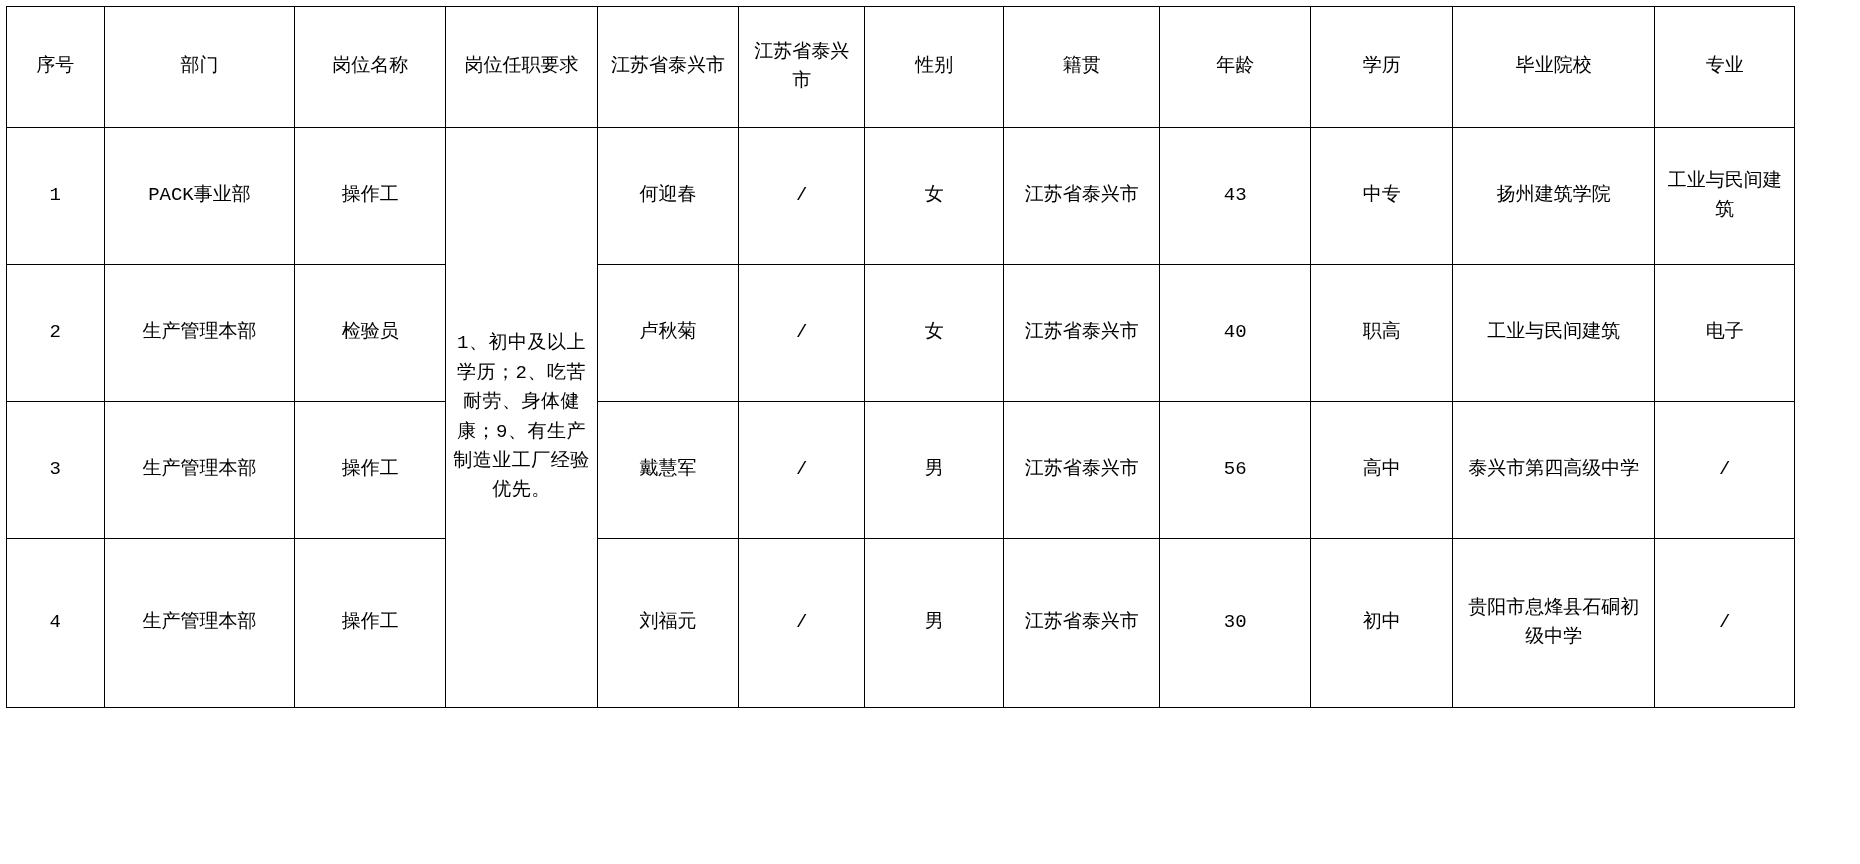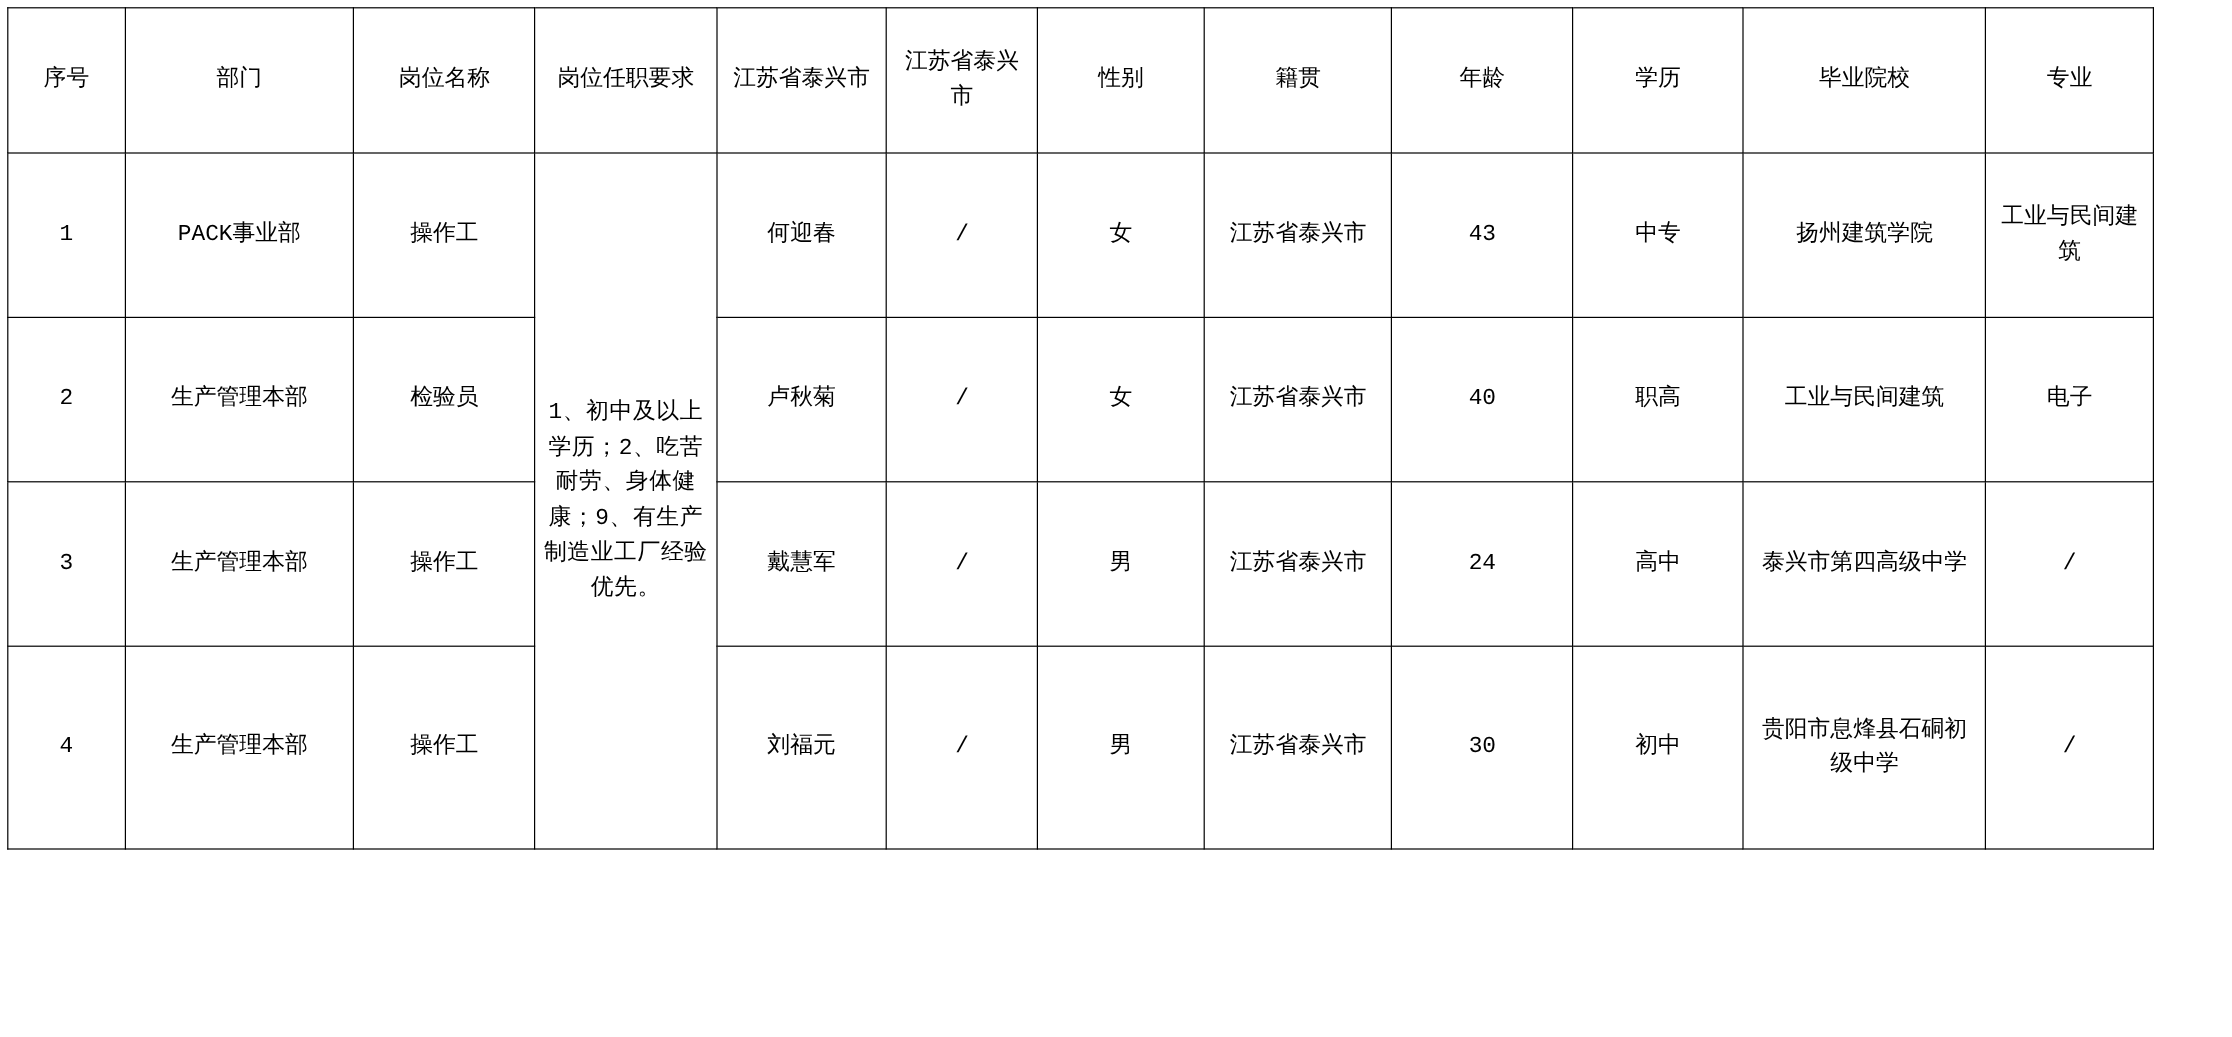--- a/index.html
+++ b/index.html
@@ -139,21 +139,21 @@
         <td>电子</td>
       </tr>
       <tr class="row-body">
         <td>3</td>
         <td>生产管理本部</td>
         <td>操作工</td>
         <td>戴慧军</td>
         <td class="slash">/</td>
         <td>男</td>
         <td>江苏省泰兴市</td>
-        <td>24</td>
+        <td>56</td>
         <td>高中</td>
         <td>泰兴市第四高级中学</td>
         <td class="slash">/</td>
       </tr>
       <tr class="row-body tall">
         <td>4</td>
         <td>生产管理本部</td>
         <td>操作工</td>
         <td>刘福元</td>
         <td class="slash">/</td>

